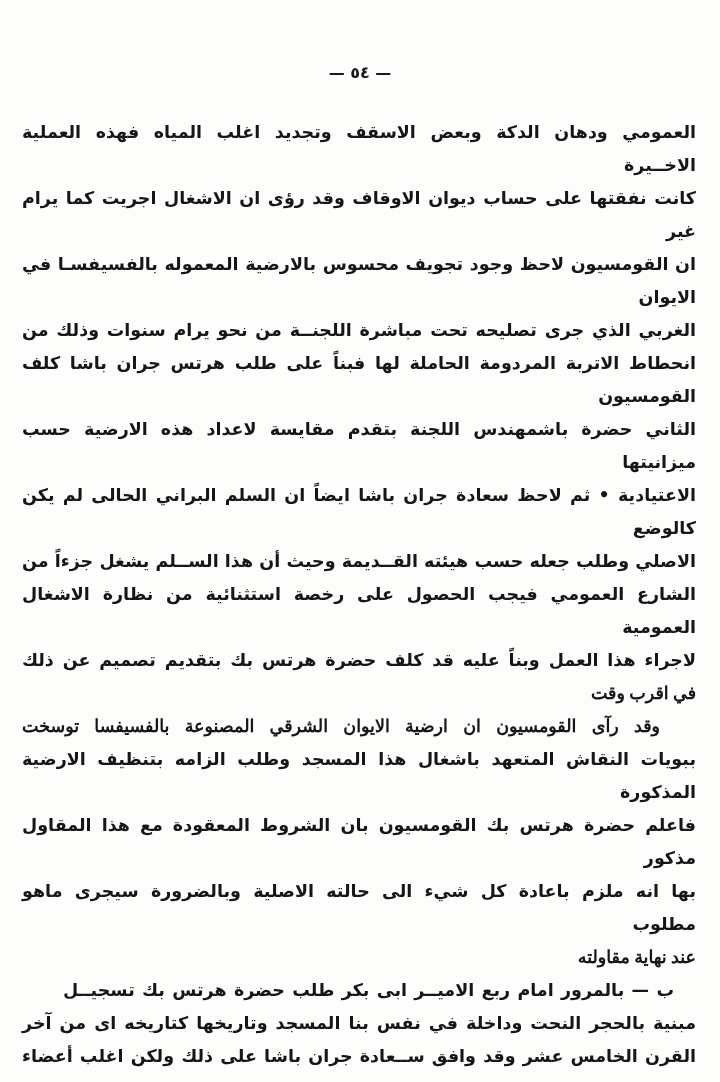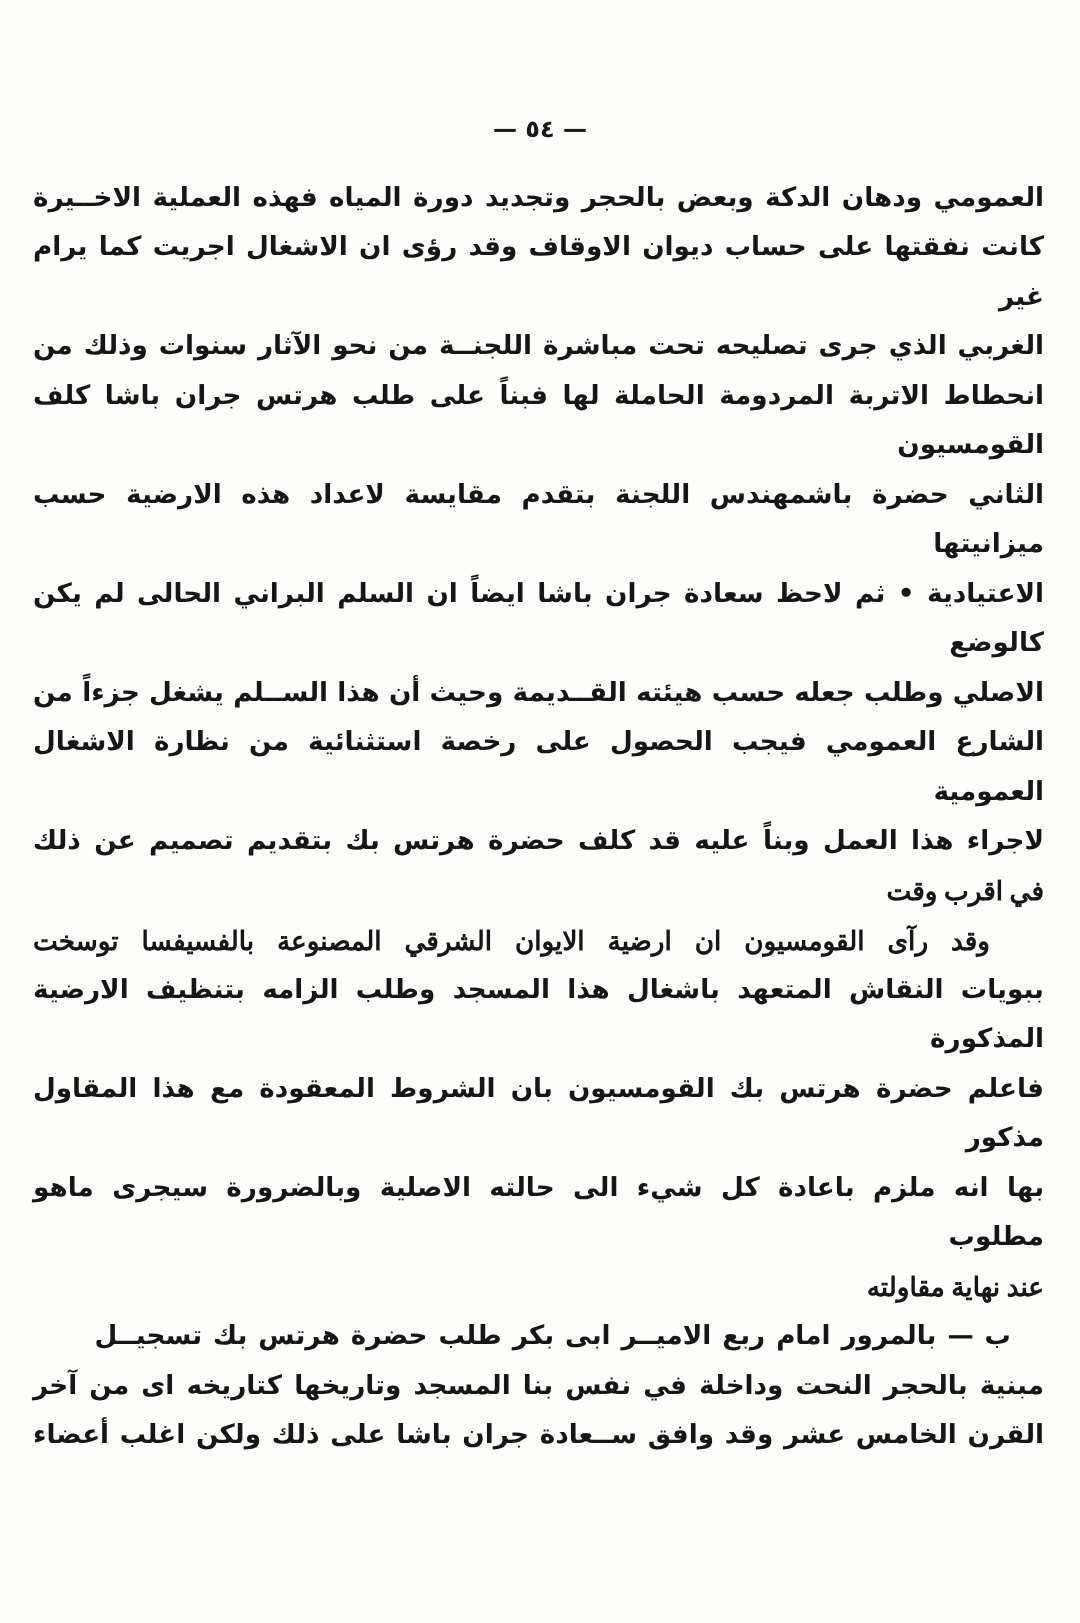--- a/index.html
+++ b/index.html
@@ -10,21 +10,21 @@
     overflow:hidden;
   }
   .page {
     position:relative;
     width:720px; height:1082px;
     background:#fdfdfb;
     color:#141414;
   }
   .pagenum {
     position:absolute;
-    top:76px; left:0; right:0;
+    top:63px; left:0; right:0;
     text-align:center;
     font-size:16px;
     font-weight:bold;
     letter-spacing:3px;
     color:#191919;
   }
   .textblock {
     position:absolute;
     top:116px;
     right:24px;
@@ -51,23 +51,24 @@
 </head>
 <body>
 
 <div class="page">
 
   <div class="pagenum">— ٥٤ —</div>
 
   <div class="textblock">
 
     <div class="para">
-      <div class="line">العمومي ودهان الدكة وبعض بالحجر وتجديد دورة المياه فهذه العملية الاخــيرة</div>
+      <div class="line">العمومي ودهان الدكة وبعض الاسقف وتجديد اغلب المياه فهذه العملية الاخــيرة</div>
       <div class="line">كانت نفقتها على حساب ديوان الاوقاف وقد رؤى ان الاشغال اجريت كما يرام غير</div>
-      <div class="line">الغربي الذي جرى تصليحه تحت مباشرة اللجنــة من نحو الآثار سنوات وذلك من</div>
+      <div class="line">ان القومسيون لاحظ وجود تجويف محسوس بالارضية المعموله بالفسيفسـا في الايوان</div>
+      <div class="line">الغربي الذي جرى تصليحه تحت مباشرة اللجنــة من نحو يرام سنوات وذلك من</div>
       <div class="line">انحطاط الاتربة المردومة الحاملة لها فبناً على طلب هرتس جران باشا كلف القومسيون</div>
       <div class="line">الثاني حضرة باشمهندس اللجنة بتقدم مقايسة لاعداد هذه الارضية حسب ميزانيتها</div>
       <div class="line">الاعتيادية • ثم لاحظ سعادة جران باشا ايضاً ان السلم البراني الحالى لم يكن كالوضع</div>
       <div class="line">الاصلي وطلب جعله حسب هيئته القــديمة وحيث أن هذا الســلم يشغل جزءاً من</div>
       <div class="line">الشارع العمومي فيجب الحصول على رخصة استثنائية من نظارة الاشغال العمومية</div>
       <div class="line">لاجراء هذا العمل وبناً عليه قد كلف حضرة هرتس بك بتقديم تصميم عن ذلك</div>
       <div class="line last">في اقرب وقت</div>
     </div>
 
     <div class="para">

